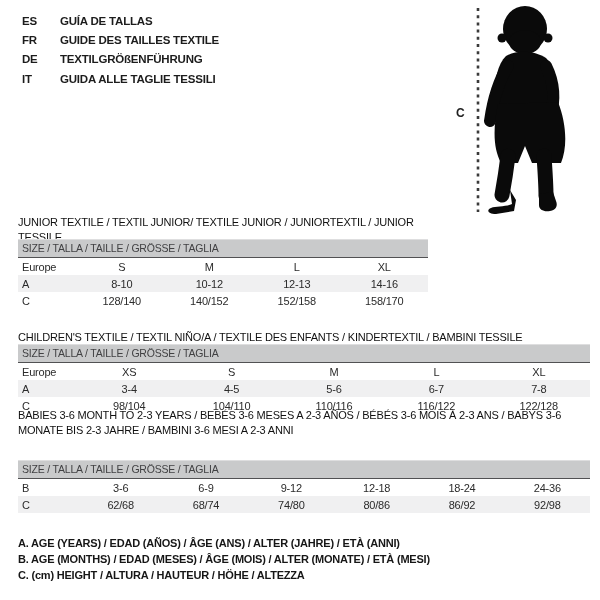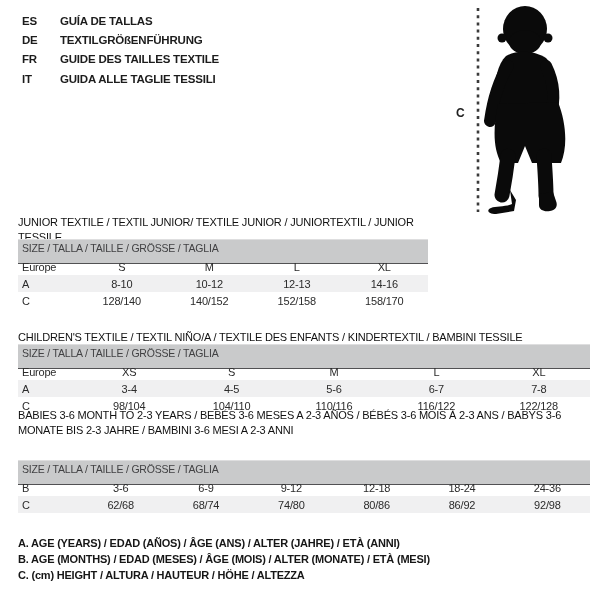--- a/index.html
+++ b/index.html
@@ -19,21 +19,21 @@
   .figure-svg{left:448px;top:4px;}
   .c-label{left:456px;top:106px;font-size:12px;font-weight:600;color:#222;}
 
   
   .tbl-title{font-size:11px;font-weight:normal;color:#111;line-height:14.5px;}
   .t1-title{left:18px;top:215px;width:430px;}
   .t2-title{left:18px;top:330px;width:572px;}
   .t3-title{left:18px;top:408px;width:572px;}
 
   
-  .size-bar{height:25px;box-sizing:border-box;background:#c9cacb;
+  .size-bar{height:19px;box-sizing:border-box;background:#c9cacb;
     border-top:1px solid #dededf;border-bottom:1px solid #515153;
     font-size:10.5px;color:#414143;line-height:17px;padding-left:4px;}
   .b1{left:18px;top:239px;width:410px;}
   .b2{left:18px;top:344px;width:572px;}
   .b3{left:18px;top:460px;width:572px;}
 
   
   table{border-collapse:collapse;table-layout:fixed;}
   .t1{left:18px;top:258px;width:410px;}
   .t2{left:18px;top:363px;width:572px;}
@@ -49,26 +49,26 @@
 </style>
 </head>
 <body>
 
 <div class="abs lang-block">
   <div class="lang-row">
     <span>ES</span>
     <span>GUÍA DE TALLAS</span>
   </div>
   <div class="lang-row">
+    <span>FR</span>
+    <span>GUIDE DES TAILLES TEXTILE</span>
+  </div>
+  <div class="lang-row">
     <span>DE</span>
     <span>TEXTILGRÖßENFÜHRUNG</span>
-  </div>
-  <div class="lang-row">
-    <span>FR</span>
-    <span>GUIDE DES TAILLES TEXTILE</span>
   </div>
   <div class="lang-row">
     <span>IT</span>
     <span>GUIDA ALLE TAGLIE TESSILI</span>
   </div>
 </div>
 
 <span class="abs c-label">C</span>
 
 <svg class="abs figure-svg" width="150" height="212" viewBox="0 0 150 212" xmlns="http://www.w3.org/2000/svg">

